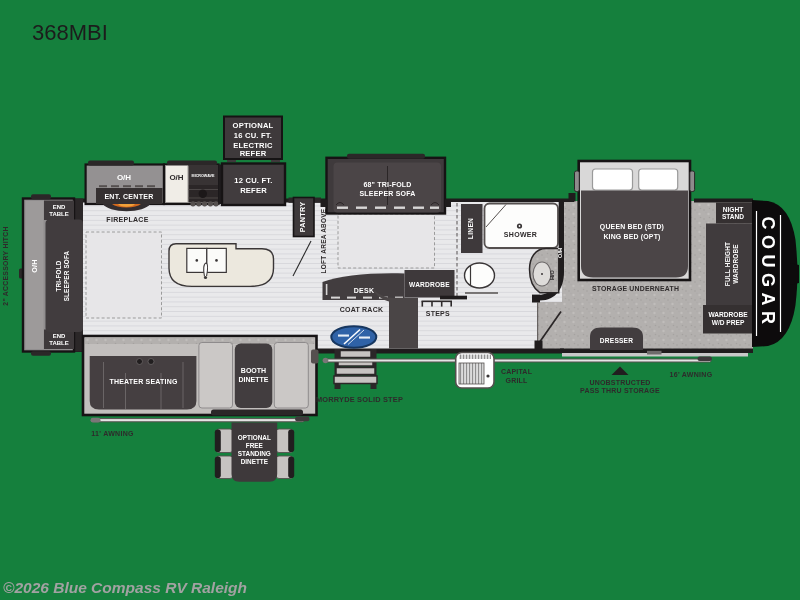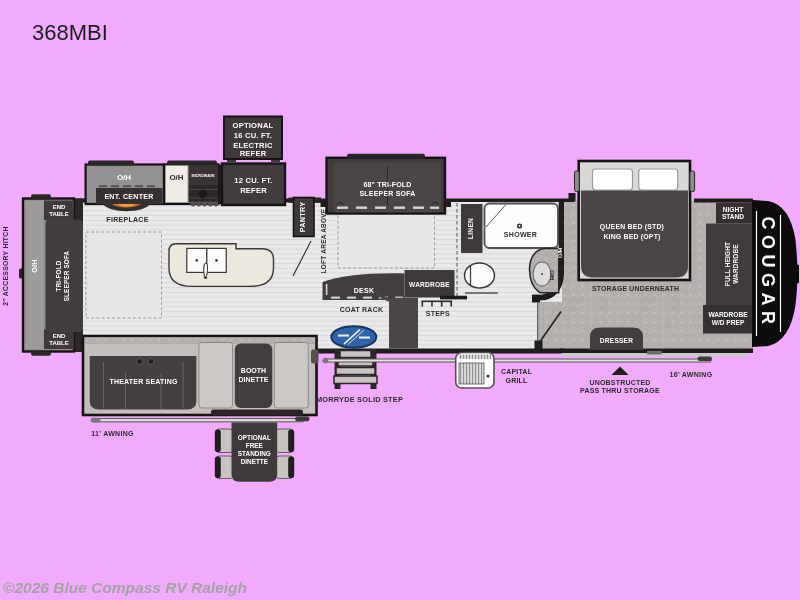--- a/index.html
+++ b/index.html
@@ -1,16 +1,16 @@
 <!DOCTYPE html>
 <html><head>
 <meta charset="utf-8">
 <style>
   html,body{margin:0;padding:0;background:#ffffff;}
-  #page{width:800px;height:600px;position:relative;background:#f0abfc;overflow:hidden;}
+  #page{width:800px;height:600px;position:relative;background:#15803d;overflow:hidden;}
   svg text{font-family:"Liberation Sans",sans-serif;}
 </style>
 </head>
 <body>
 <div id="page">
 <svg width="800" height="600" viewBox="0 0 800 600">
 <defs>
   <pattern id="plank" width="8" height="4.8" patternUnits="userSpaceOnUse">
     <rect width="8" height="4.8" fill="#e9e9eb"></rect>
     <rect y="3.9" width="8" height="0.9" fill="#d7d7db"></rect>

